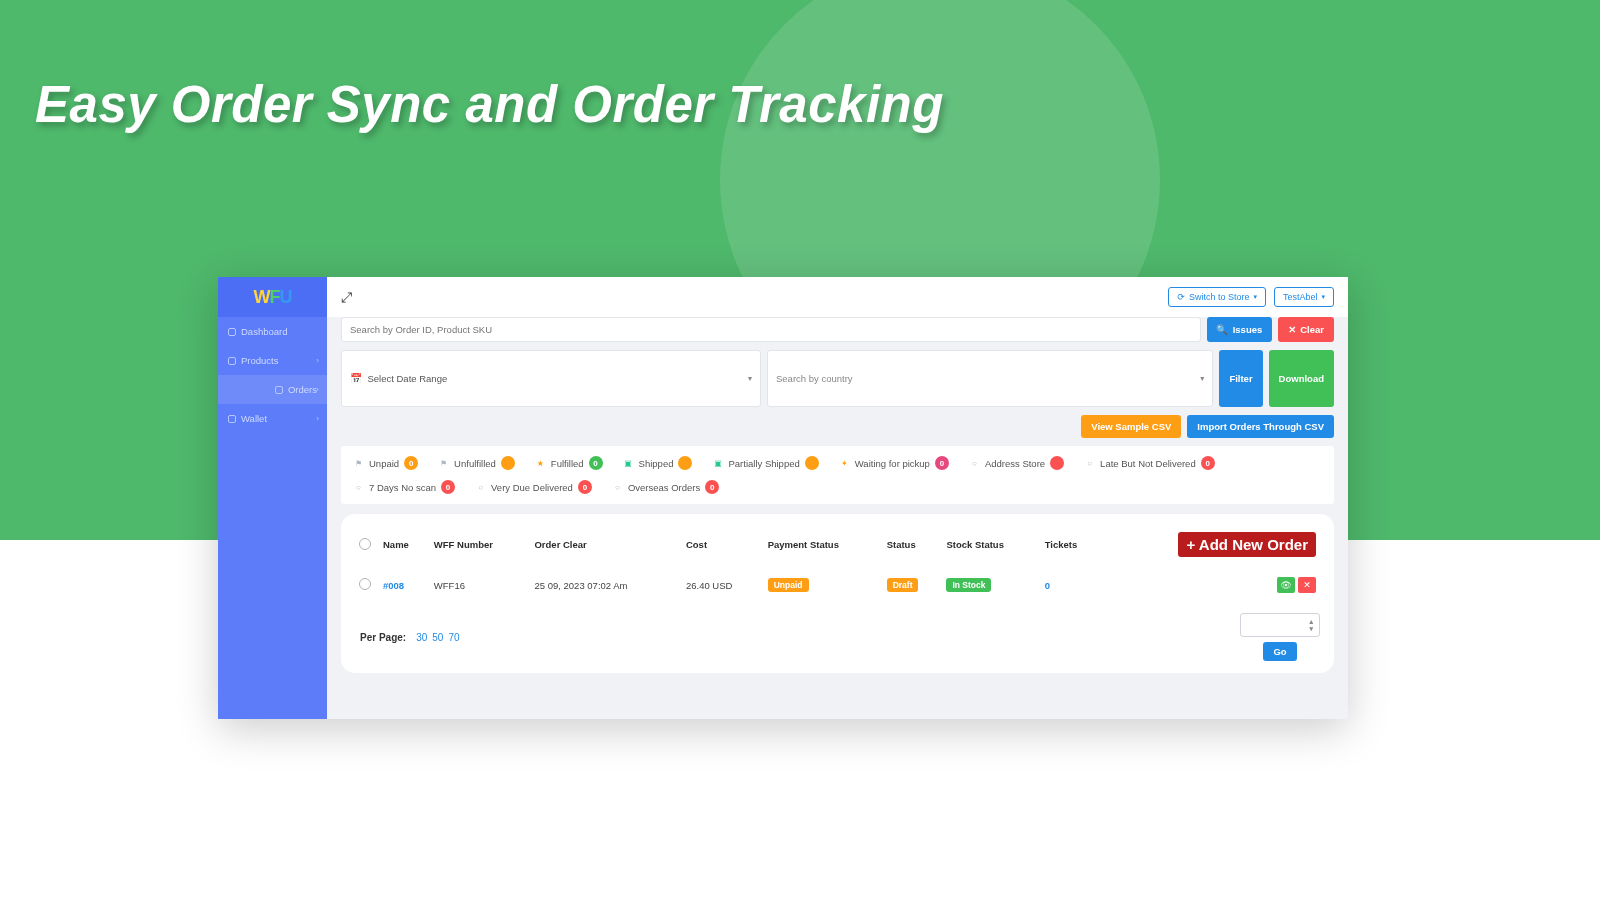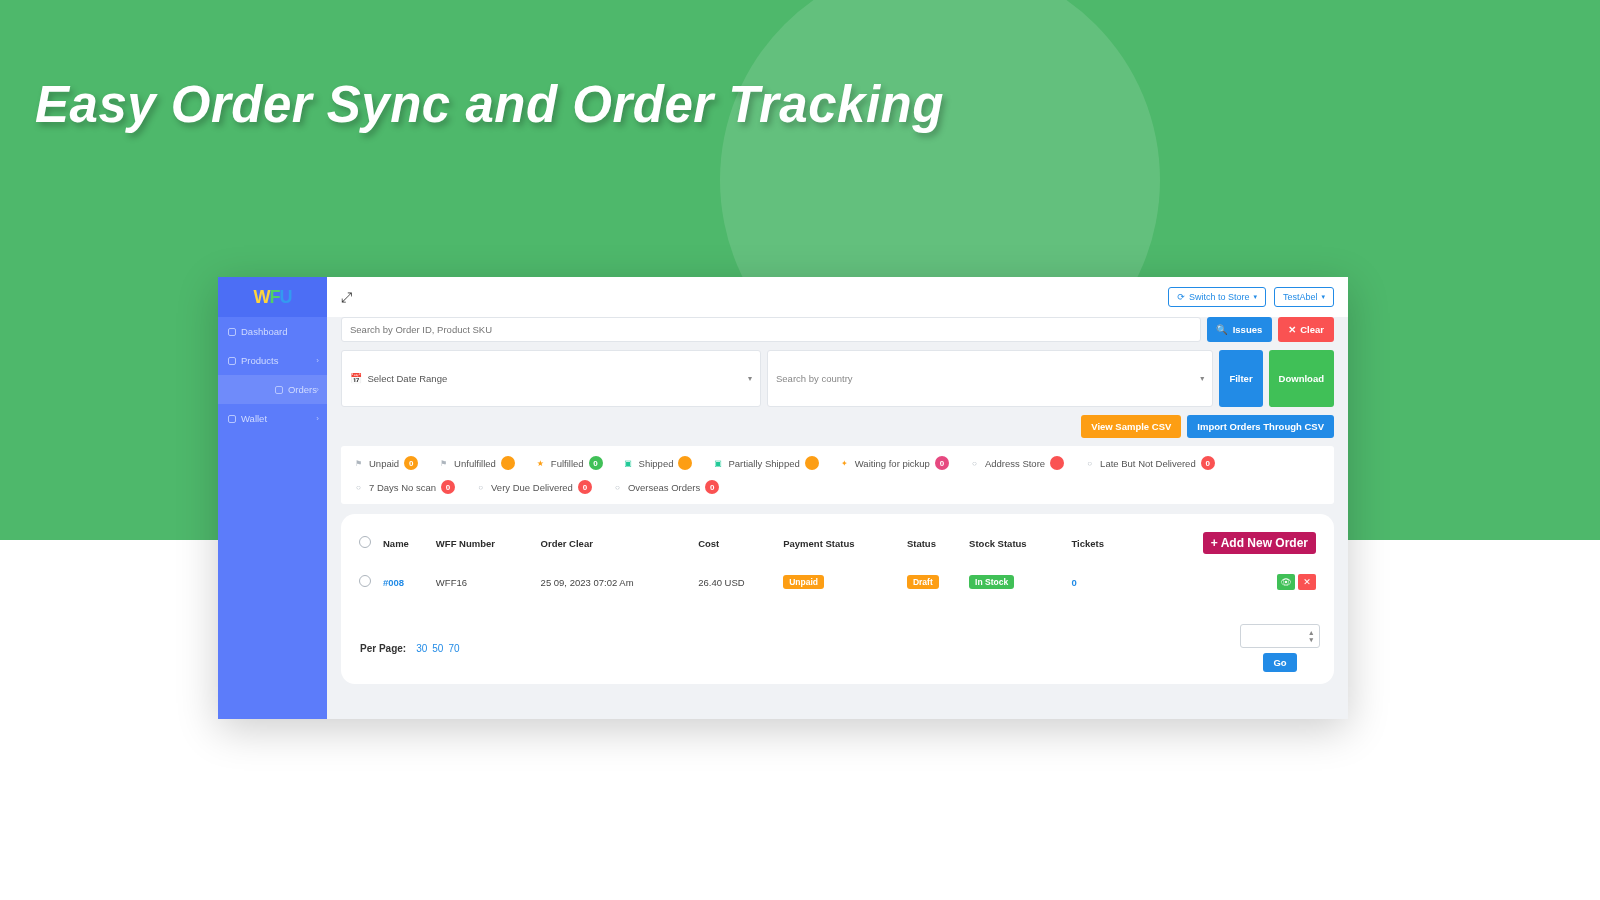--- a/index.html
+++ b/index.html
@@ -44,24 +44,24 @@
 .chip-badge { width: 14px; height: 14px; border-radius: 50%; display: flex; align-items: center; justify-content: center; font-size: 8px; font-weight: 700; color: #fff; }
 .b-orange { background: #fd9e14; } .b-green { background: #40c057; } .b-red { background: #fa5252; } .b-pink { background: #e64980; }
 .i-gray { color: #adb5bd; } .i-orange { color: #fd9e14; } .i-teal { color: #20c997; }
 .table-panel { background: #fff; border-radius: 14px; padding: 12px 14px; }
 .tbl { width: 100%; border-collapse: collapse; font-size: 9.5px; }
 .tbl th { text-align: left; font-weight: 700; color: #2c2c2c; padding: 6px 4px 12px; }
 .tbl td { padding: 8px 4px; color: #444; vertical-align: middle; }
 .chk { width: 12px; height: 12px; border: 1.5px solid #adb5bd; border-radius: 50%; display: inline-block; }
 .link-blue { color: #228be6; font-weight: 600; cursor: pointer; }
 .tag { padding: 2px 6px; border-radius: 3px; font-size: 8.5px; font-weight: 700; color: #fff; display: inline-block; }
-.btn-add { background: #be185d; color: #fff; padding: 4px 8px; border-radius: 3px; font-size: 12px; font-weight: 600; cursor: pointer; border: none; }
+.btn-add { background: #b91c1c; color: #fff; padding: 4px 8px; border-radius: 3px; font-size: 15px; font-weight: 600; cursor: pointer; border: none; }
 .row-actions { display: flex; gap: 3px; justify-content: flex-end; }
 .act-btn { width: 18px; height: 16px; border-radius: 2px; display: flex; align-items: center; justify-content: center; color: #fff; font-size: 9px; cursor: pointer; }
-.per-page { margin-top: 26px; display: flex; align-items: center; justify-content: space-between; font-size: 10px; color: #333; font-weight: 600; }
+.per-page { margin-top: 12px; display: flex; align-items: center; justify-content: space-between; font-size: 10px; color: #333; font-weight: 600; }
 .per-page .pp-opts span { color: #228be6; margin-left: 5px; cursor: pointer; font-weight: 400; }
 .pager { display: flex; gap: 5px; align-items: center; flex-direction: column; }
 .pager-input { width: 80px; border: 1px solid #ced4da; border-radius: 3px; padding: 4px 6px; font-size: 9px; background: #fff; display: flex; justify-content: flex-end; }
 .pager-input .spin { color: #888; font-size: 7px; line-height: 1; }
 </style>
 </head>
 <body>
 
 <div class="hero-bg"></div>
 <div class="hero-circle"></div>

